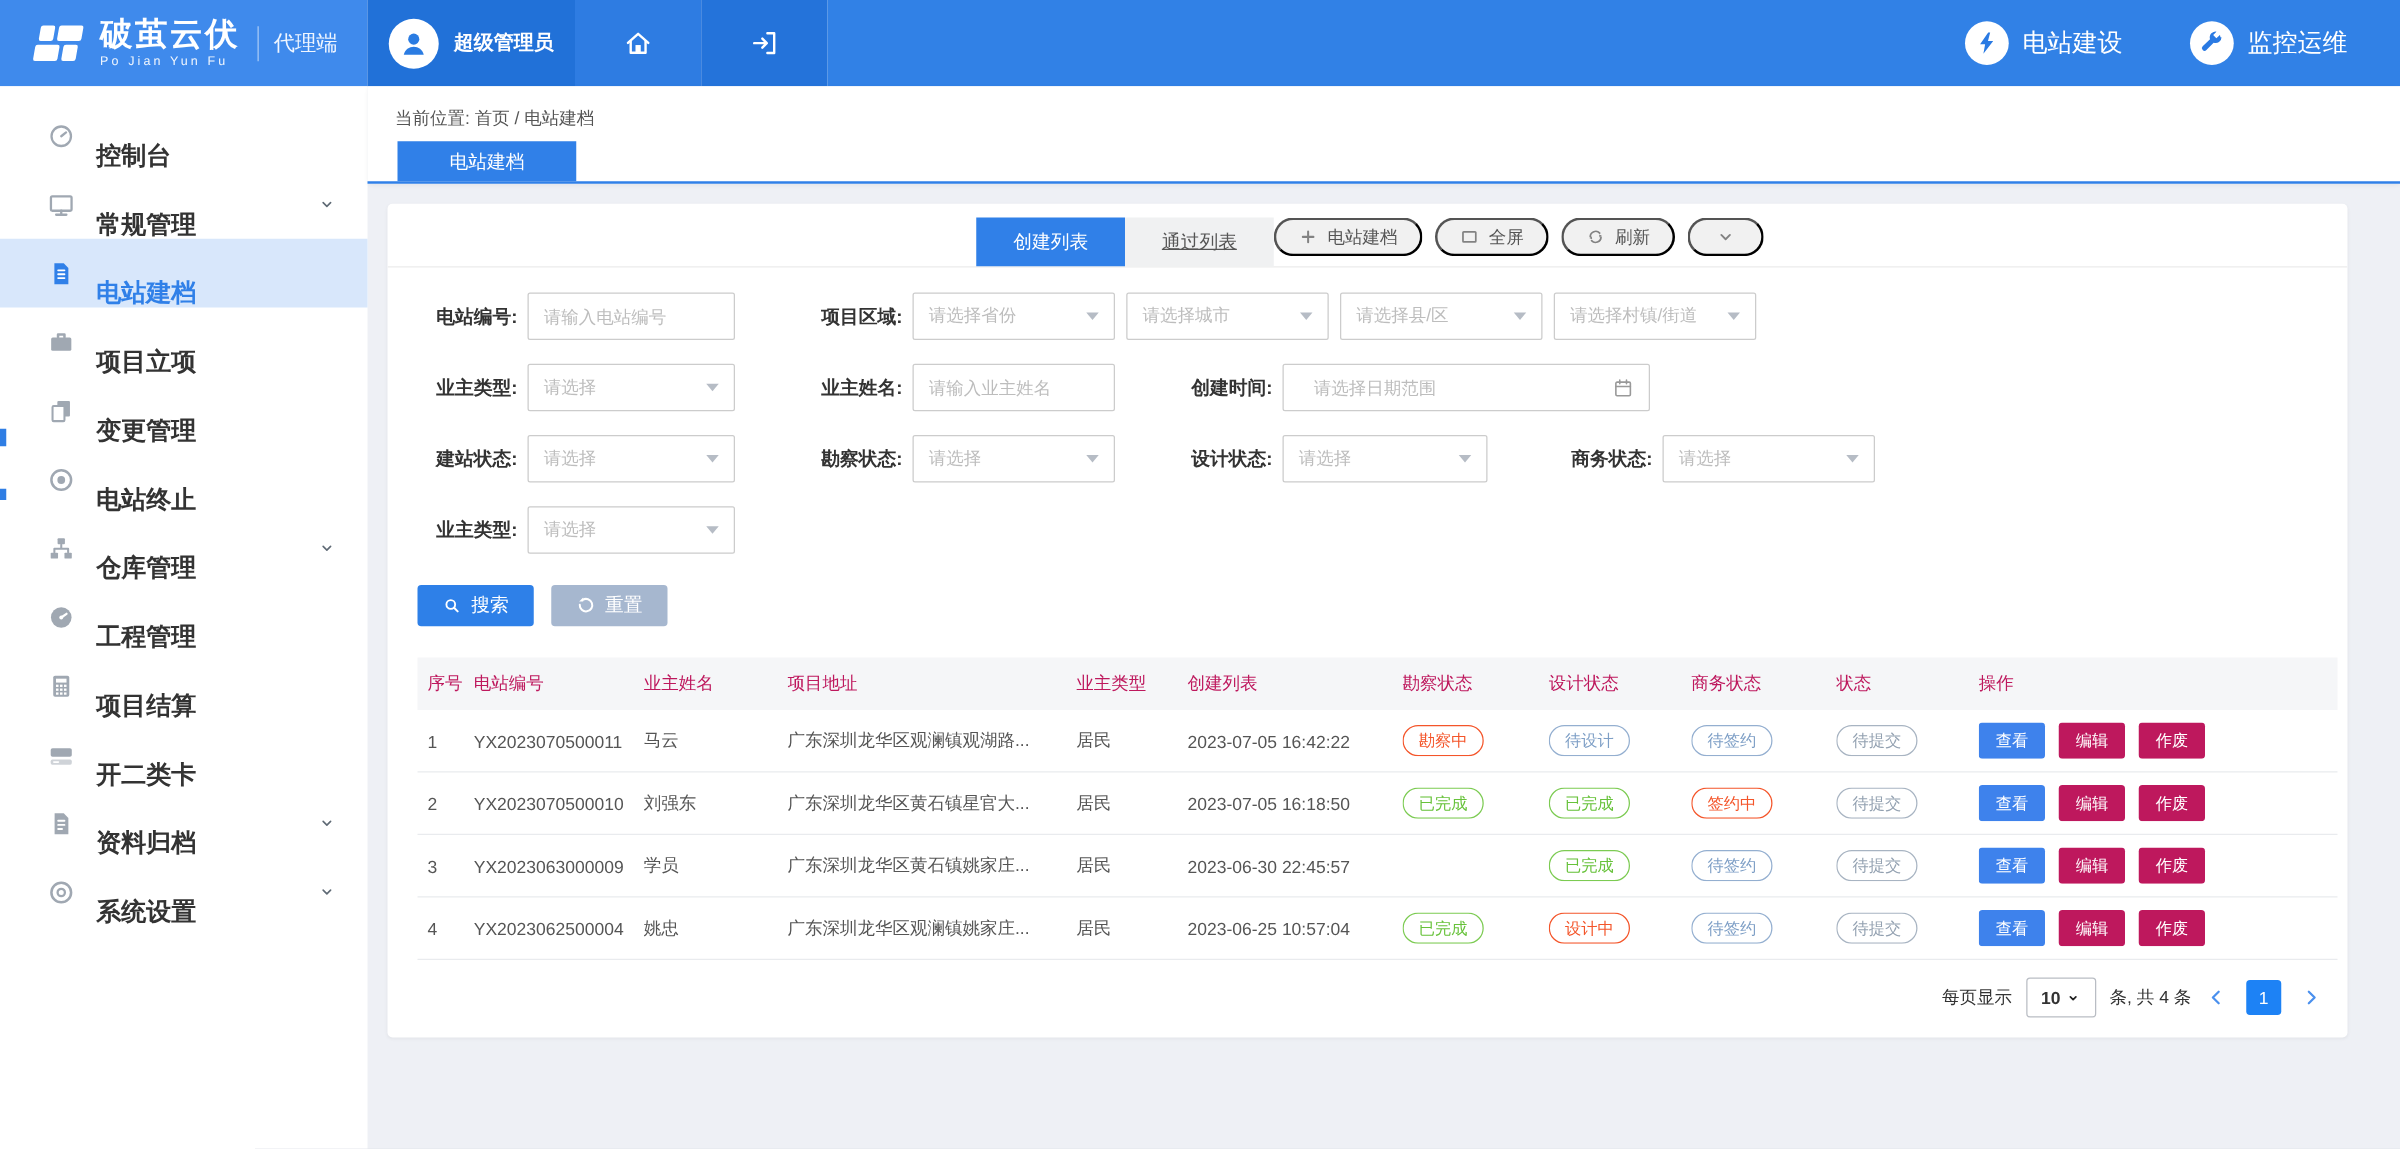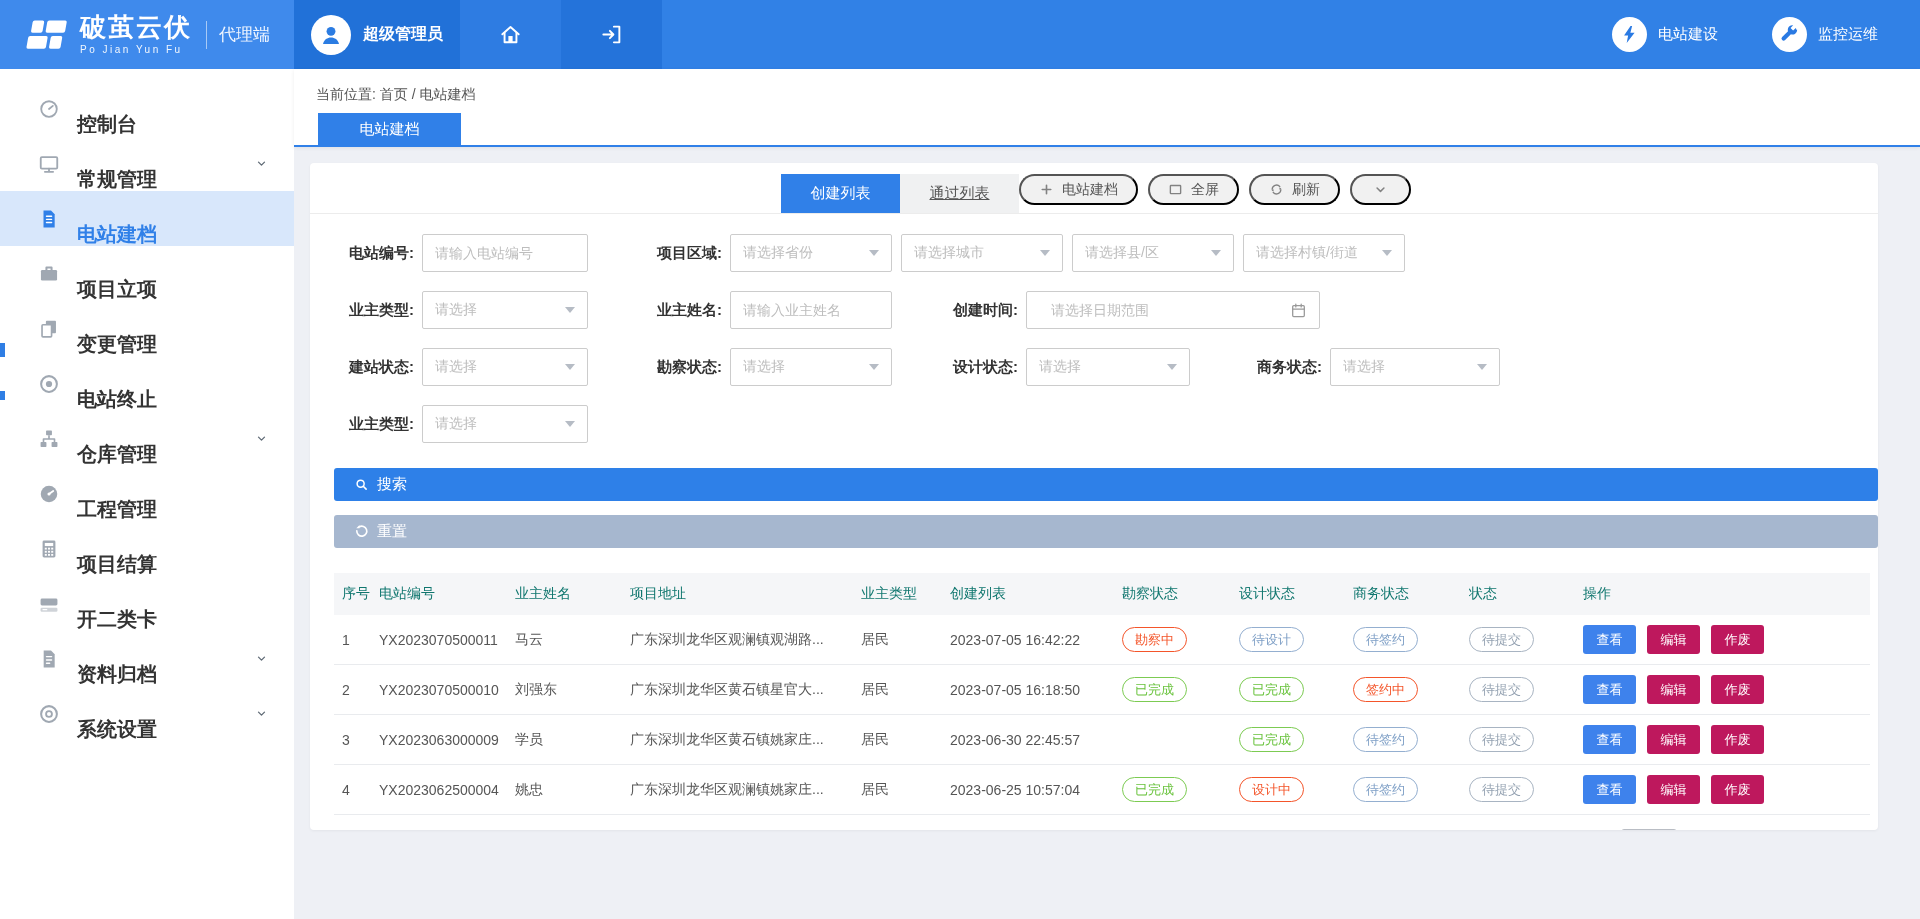--- a/index.html
+++ b/index.html
@@ -19,21 +19,21 @@
   .bportal{color:#f0f6ff;font-size:17px;}
   .hd-user{width:166px;background:#2171d8;display:flex;align-items:center;justify-content:center;gap:12px;}
   .avatar{width:40px;height:40px;border-radius:50%;background:#fff;color:#2b7ce2;display:flex;align-items:center;justify-content:center;}
   .avatar .icon{width:26px;height:26px;}
   .uname{color:#fff;font-size:16px;font-weight:600;}
   .hd-home{width:101px;background:#2e7ce2;}
   .hd-logout{width:101px;background:#2473da;}
   .hd-home,.hd-logout{display:flex;align-items:center;justify-content:center;color:#fff;cursor:pointer;}
   .hd-home .icon,.hd-logout .icon{width:23px;height:23px;}
   .hd-rest{flex:1;background:#3181e6;display:flex;align-items:center;justify-content:flex-end;padding-right:42px;gap:54px;}
-  .qn{display:flex;align-items:center;gap:11px;color:#fff;font-size:15px;cursor:pointer;}
+  .qn{display:flex;align-items:center;gap:11px;color:#fff;font-size:20px;cursor:pointer;}
   .qn-c{width:35px;height:35px;border-radius:50%;background:#fff;color:#2a7ae3;display:flex;align-items:center;justify-content:center;}
   .qn-c .icon{width:21px;height:21px;}
 
   
   .sb{position:absolute;left:0;top:69px;bottom:0;width:294px;background:#fff;padding-top:12px;box-sizing:border-box;}
   .sb-item{height:55px;display:flex;align-items:center;padding:0 26px 0 38px;color:#333;cursor:pointer;}
   .sb-item .icon{width:22px;height:22px;color:#a0a8b2;flex:none;}
   .sb-label{margin-left:17px;font-size:20px;font-weight:600;flex:1;margin-top:31px;}
   .sb-chev{width:13px !important;height:13px !important;color:#5f6a75 !important;}
   .sb-item.active{background:#d8e7fb;color:#3080e8;}
@@ -69,29 +69,29 @@
   .g-a .f-field{width:166px;} .g-b .f-field,.g-bx .f-field{width:162px;}
   .g-c .f-field{width:164px;} .g-c .f-field.date{width:294px;} .g-d .f-field{width:170px;}
   .f-in{width:100%;height:100%;border:none;outline:none;padding:0 12px;font-size:14px;color:#333;background:transparent;font-family:Liberation Sans, sans-serif;box-sizing:border-box;}
   .f-in::placeholder{color:#bdbdbd;}
   .f-select{justify-content:space-between;padding:0 12px;cursor:pointer;}
   .f-ph{font-size:14px;color:#bdbdbd;}
   .caret{width:0;height:0;border-left:5px solid transparent;border-right:5px solid transparent;border-top:6px solid #b6bcc5;}
   .f-date{padding:0 12px;justify-content:space-between;}
   .f-date .icon{width:17px;height:17px;color:#999;flex:none;}
 
-  .btn-row{margin:25px 0 0 24px;display:flex;gap:14px;flex-direction:column;}
+  .btn-row{margin:25px 0 0 24px;display:flex;gap:14px;}
   .btn{height:33px;border:none;border-radius:3px;color:#fff;font-size:15px;display:inline-flex;align-items:center;gap:8px;padding:0 20px;cursor:pointer;font-family:inherit;}
   .btn .icon{width:15px;height:15px;}
   .btn-search{background:#2e80e8;}
   .btn-reset{background:#a6b7cf;}
 
   
   .table{margin:25px 8px 0 24px;}
-  .thead{display:flex;align-items:center;height:42px;background:#f5f6f8;color:#0f766e;font-size:14px;}
+  .thead{display:flex;align-items:center;height:42px;background:#f5f6f8;color:#be185d;font-size:14px;}
   .tr{display:flex;align-items:center;height:49px;border-bottom:1px solid #e9ebee;font-size:14px;color:#555;}
   .cell{white-space:nowrap;overflow:hidden;box-sizing:border-box;flex:none;}
   .c0{width:45px;padding-left:8px;} .c1{width:136px;} .c2{width:115px;} .c3{width:231px;}
   .c4{width:89px;} .c5{width:172px;} .c6{width:117px;} .c7{width:114px;} .c8{width:116px;}
   .c9{width:114px;} .c10{flex:1;display:flex;gap:11px;align-items:center;}
   .badge{display:inline-block;padding:0 12px;height:25px;line-height:23px;border:1px solid;border-radius:13px;font-size:13px;box-sizing:border-box;}
   .tone-orange{color:#f4552a;border-color:#f4552a;}
   .tone-green{color:#67c23a;border-color:#7ccb52;}
   .tone-blue{color:#7e9fc6;border-color:#94afd0;}
   .tone-gray{color:#93a1b1;border-color:#a8b4c2;}

